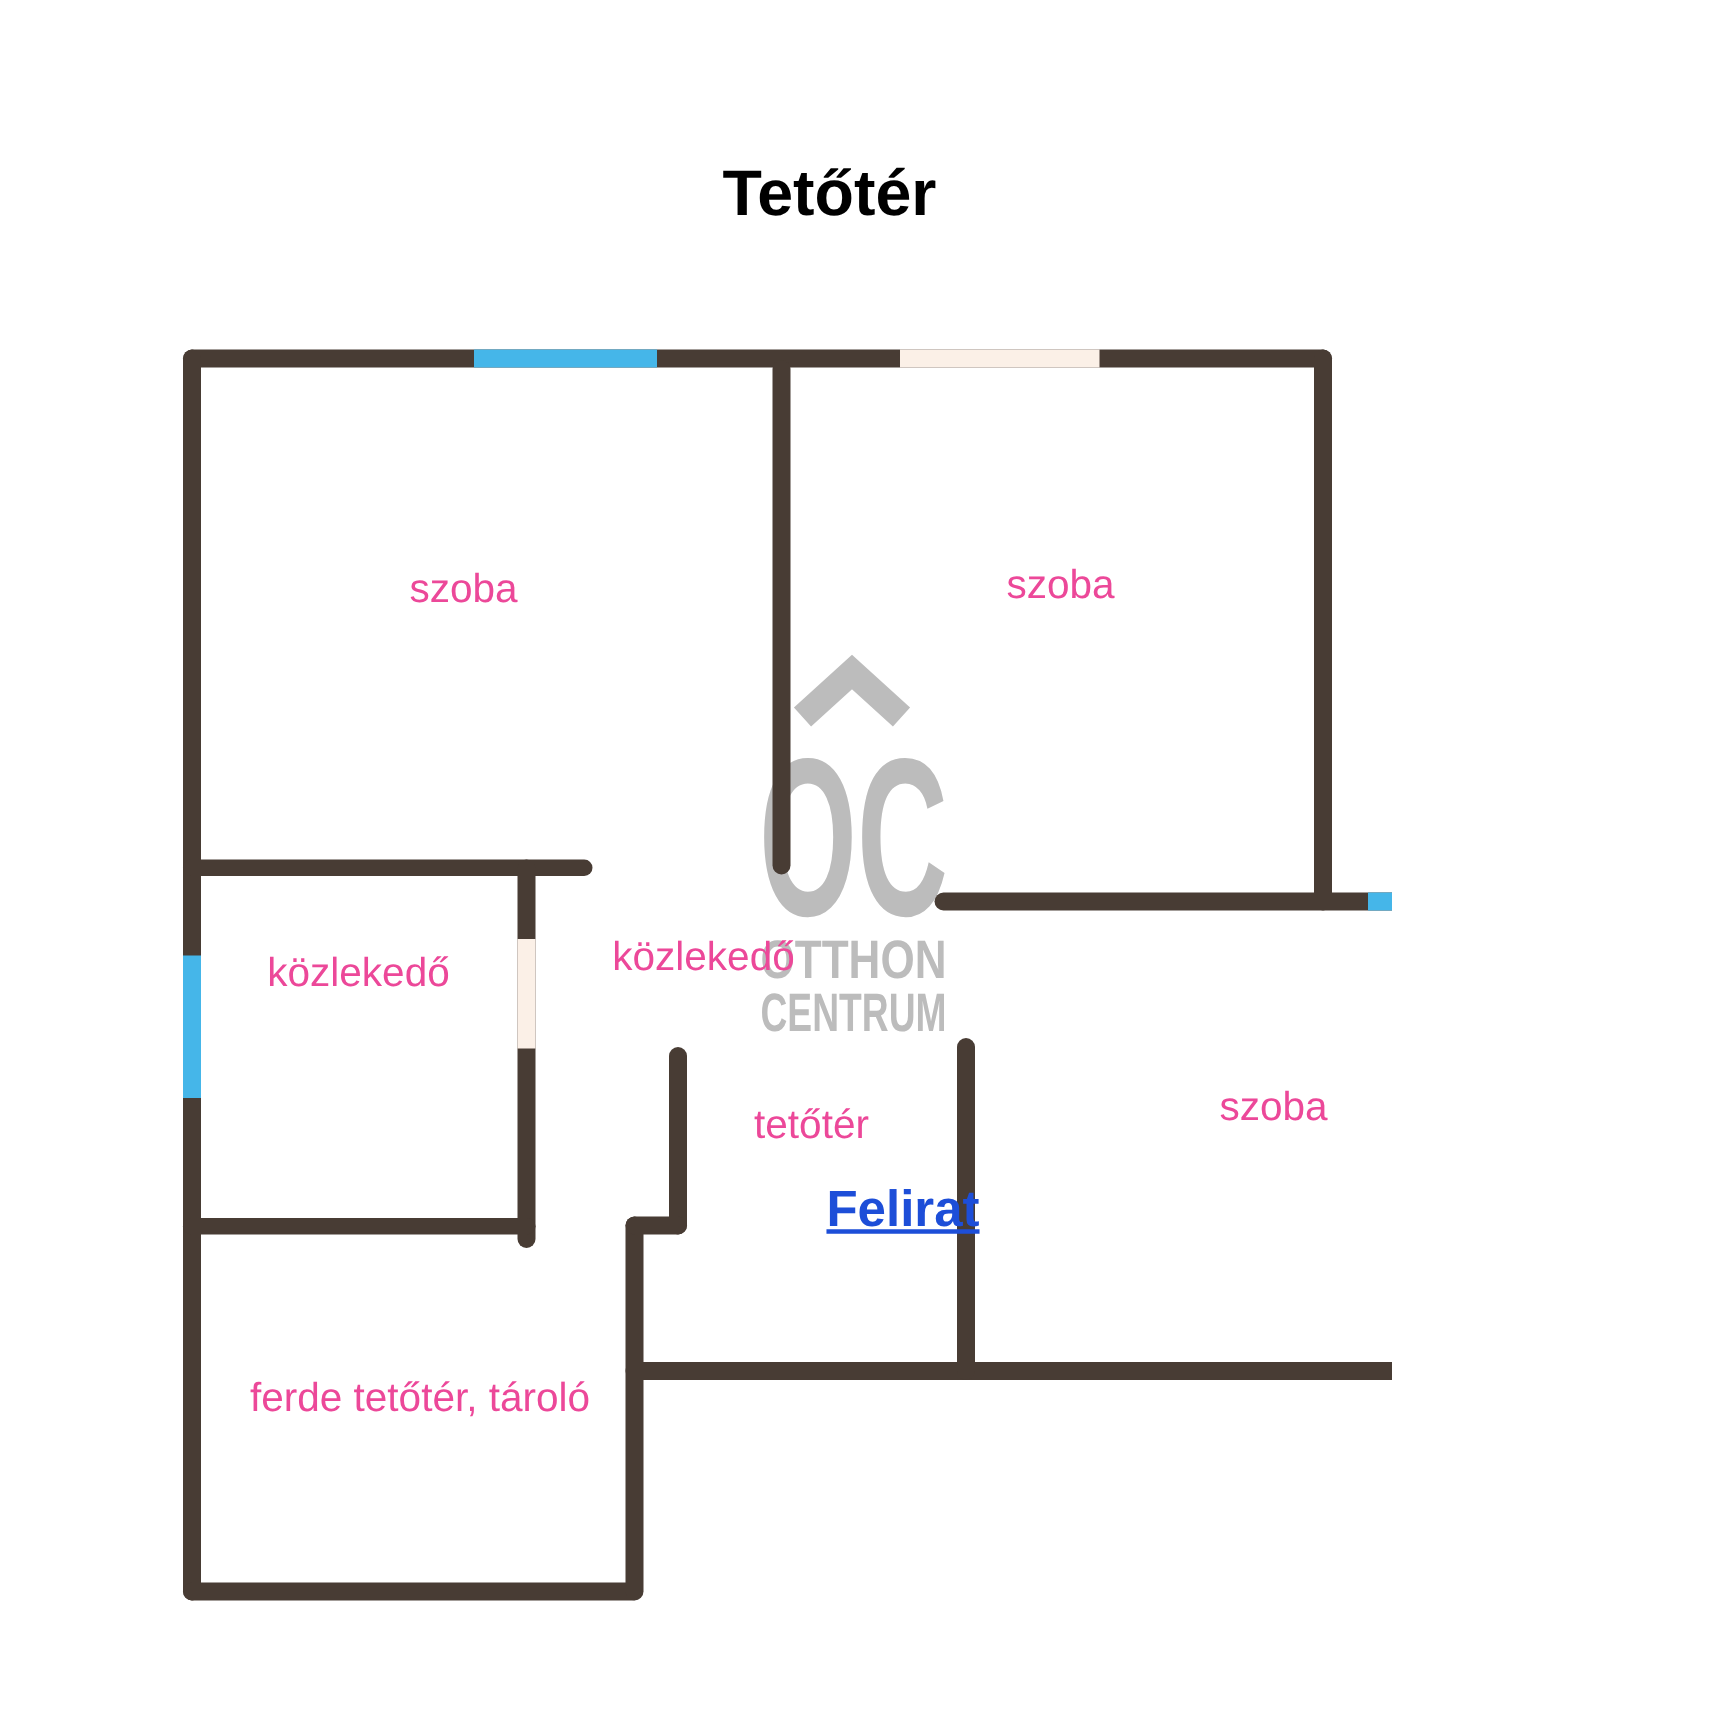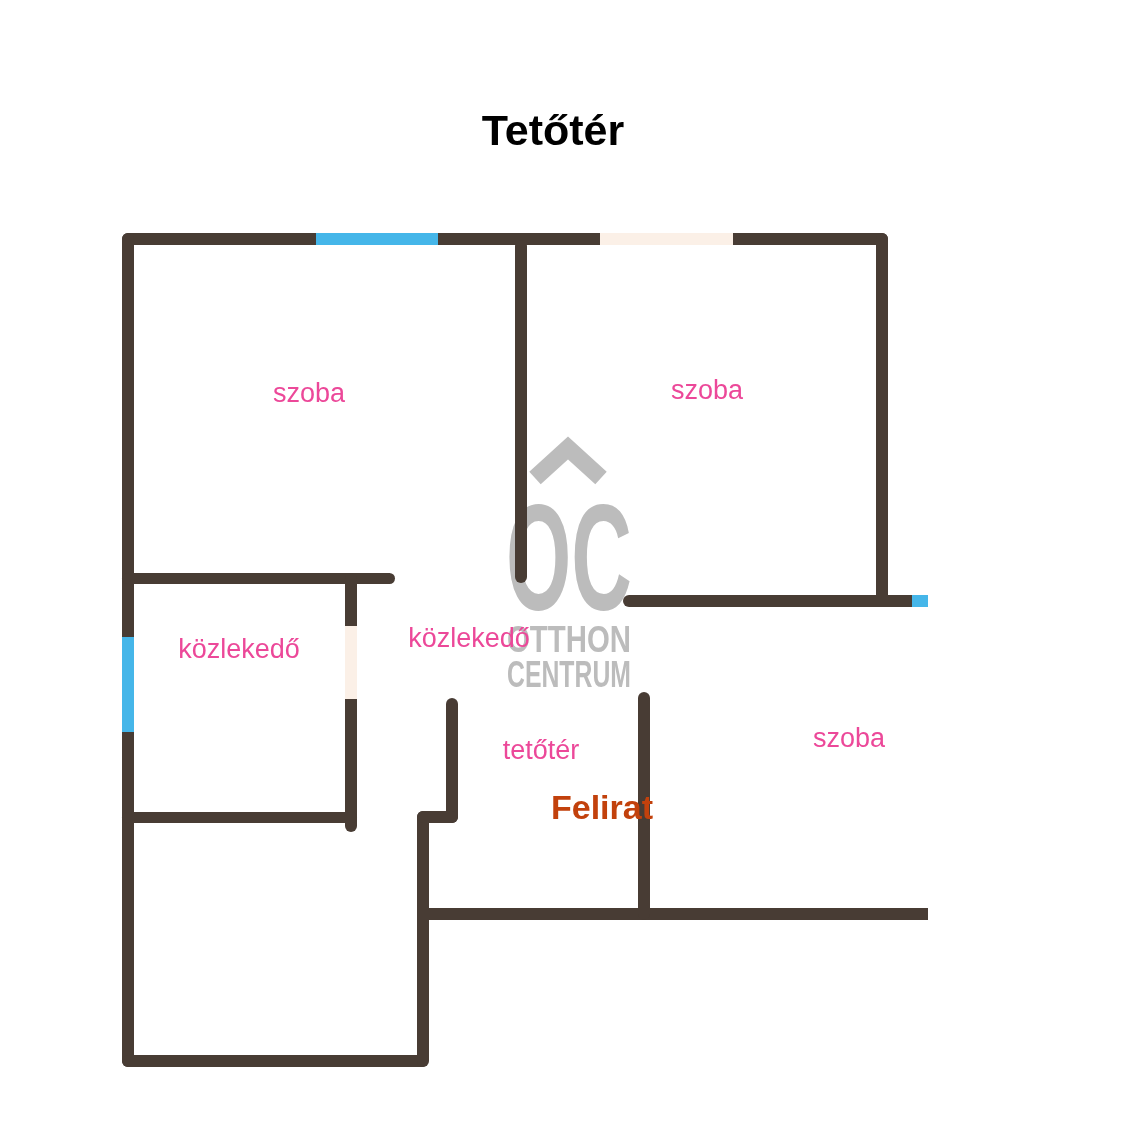--- a/index.html
+++ b/index.html
@@ -16,21 +16,21 @@
   .label{
     position:absolute;transform:translate(-50%,-50%);
     font-weight:normal;color:#ec4899;font-size:27px;white-space:nowrap;z-index:4;text-align:right;
   }
   .title{
     position:absolute;transform:translate(-50%,-50%);
     font-weight:bold;color:#000000;font-size:43px;white-space:nowrap;z-index:4;
   }
   .annotation{
     position:absolute;transform:translate(-50%,-50%);
-    font-weight:bold;color:#c2410c;font-size:34px;white-space:nowrap;z-index:4;
+    font-weight:bold;color:#1d4ed8;font-size:34px;white-space:nowrap;z-index:4;text-decoration:underline;
   }
   #watermark{position:absolute;left:470px;top:432px;z-index:1;}
   #watermark text{
     fill:var(--watermark,#bcbcbc);
     font-family:"Liberation Sans", sans-serif;font-weight:bold;
   }
   #watermark polyline{stroke:var(--watermark,#bcbcbc);fill:none;}
 </style>
 </head>
 <body>
@@ -69,16 +69,17 @@
   <div class="opening door" style="left:345px;top:626px;width:12px;height:73px"></div>
   <div class="opening window" style="left:912px;top:595px;width:86px;height:12px"></div>
   <div class="opening window" style="left:1041px;top:690px;width:12px;height:75px"></div>
 
   <div class="label" style="left:309px;top:393px">szoba</div>
   <div class="label" style="left:707px;top:390px">szoba</div>
   <div class="label" style="left:849px;top:738px">szoba</div>
   <div class="label" style="left:239px;top:649px">közlekedő</div>
   <div class="label" style="left:469px;top:638px">közlekedő</div>
   <div class="label" style="left:541px;top:750px">tetőtér</div>
+  <div class="label" style="left:280px;top:932px">ferde tetőtér, tároló</div>
 
   <div class="annotation" style="left:602px;top:807px">Felirat</div>
 
 </div>
 
 </body></html>

